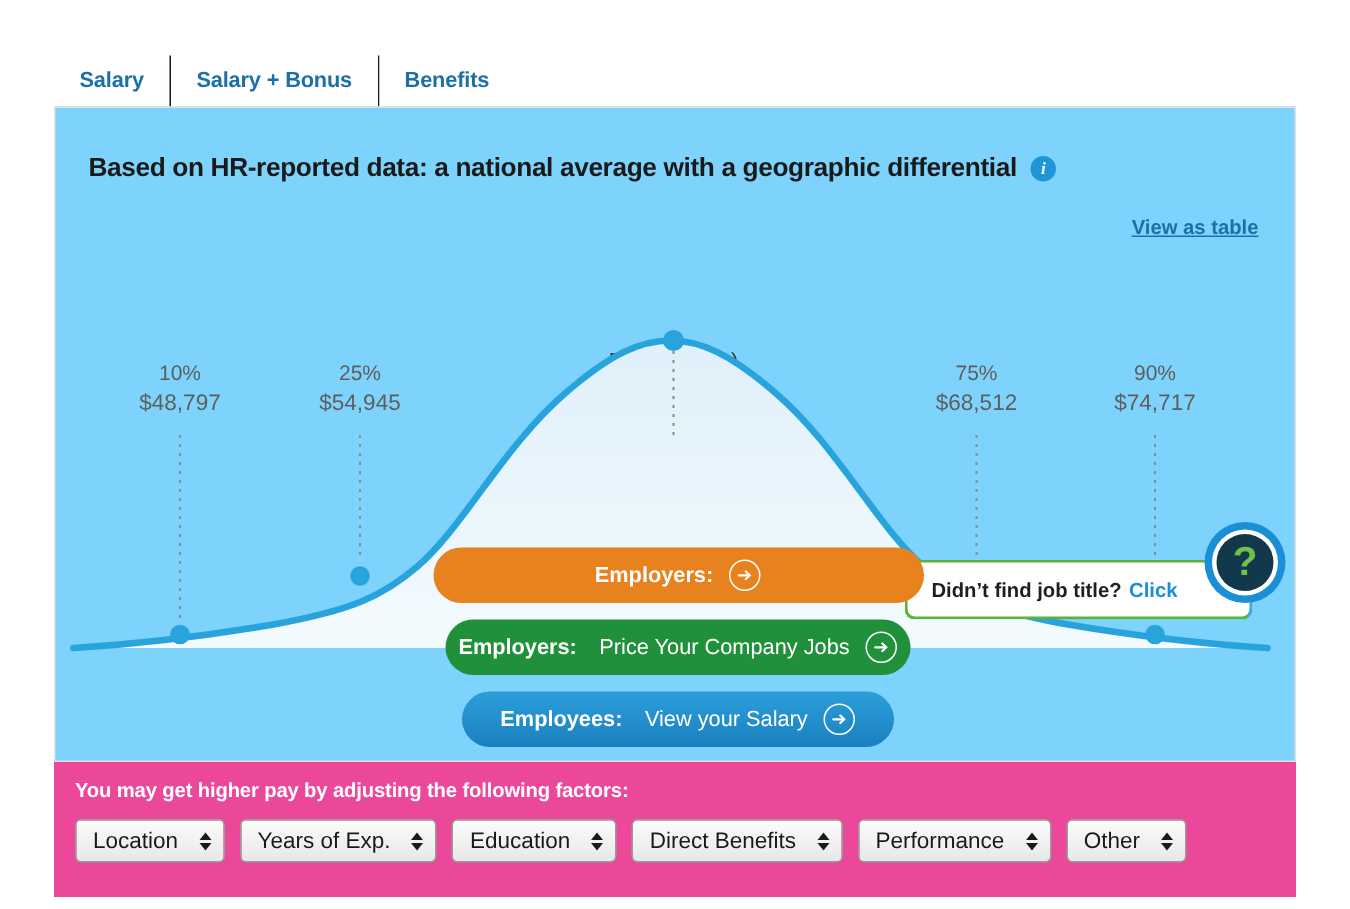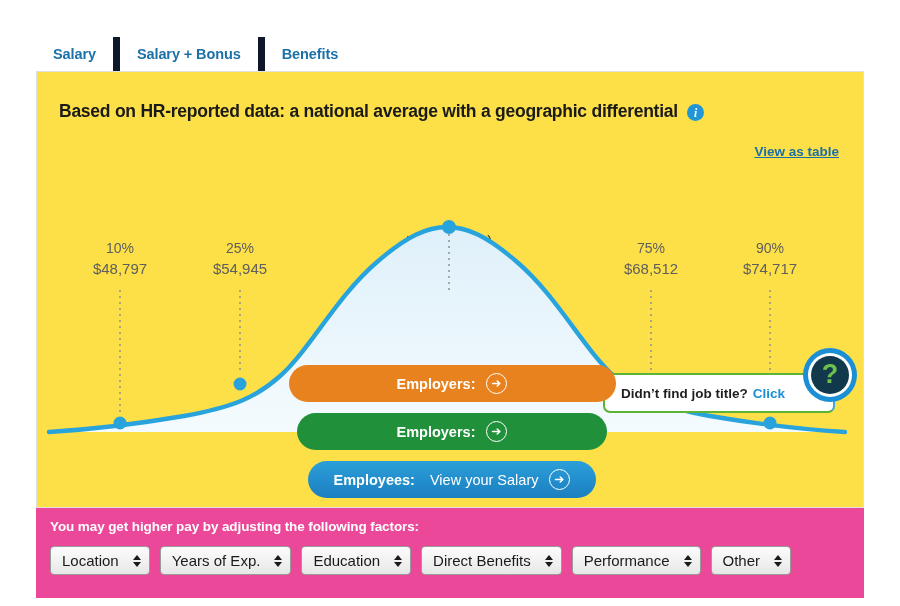--- a/index.html
+++ b/index.html
@@ -33,35 +33,35 @@
     align-items: stretch;
   }
   .tab {
     display: flex;
     align-items: center;
     padding: 0 17px;
     font-size: 14.5px;
     font-weight: bold;
     color: #1b70a8;
     background: #ffffff;
-    border-right: 7px solid #0f172a;
+    border-right: 1px solid #0f172a;
     letter-spacing: -0.1px;
     cursor: pointer;
     white-space: nowrap;
   }
   .tab:last-child { border-right: none; }
 
   
   .card {
     position: absolute;
     left: 36px;
     top: 71px;
     width: 828px;
     height: 437px;
-    background: #fde047;
+    background: #7dd3fc;
     border: 1px solid #e0e0e0;
     box-sizing: border-box;
   }
 
   .card-title {
     position: absolute;
     left: 22px;
     top: 29px;
     font-size: 17.5px;
     font-weight: bold;
@@ -404,20 +404,21 @@
         <span class="lead">Employers:</span>
         <span class="arrow-circ">
           <svg width="11" height="11" viewBox="0 0 11 11">
               <path d="M1.5 5.5 H8.6 M6.2 3 L8.9 5.5 L6.2 8" stroke="#ffffff" stroke-width="1.5" fill="none" stroke-linecap="round" stroke-linejoin="round"></path>
             </svg>
         </span>
       </div>
 
       <div class="cta cta-green">
         <span class="lead">Employers:</span>
+        <span class="rest">Price Your Company Jobs</span>
         <span class="arrow-circ">
           <svg width="11" height="11" viewBox="0 0 11 11">
               <path d="M1.5 5.5 H8.6 M6.2 3 L8.9 5.5 L6.2 8" stroke="#ffffff" stroke-width="1.5" fill="none" stroke-linecap="round" stroke-linejoin="round"></path>
             </svg>
         </span>
       </div>
 
       <div class="cta cta-blue">
         <span class="lead">Employees:</span>
         <span class="rest">View your Salary</span>

